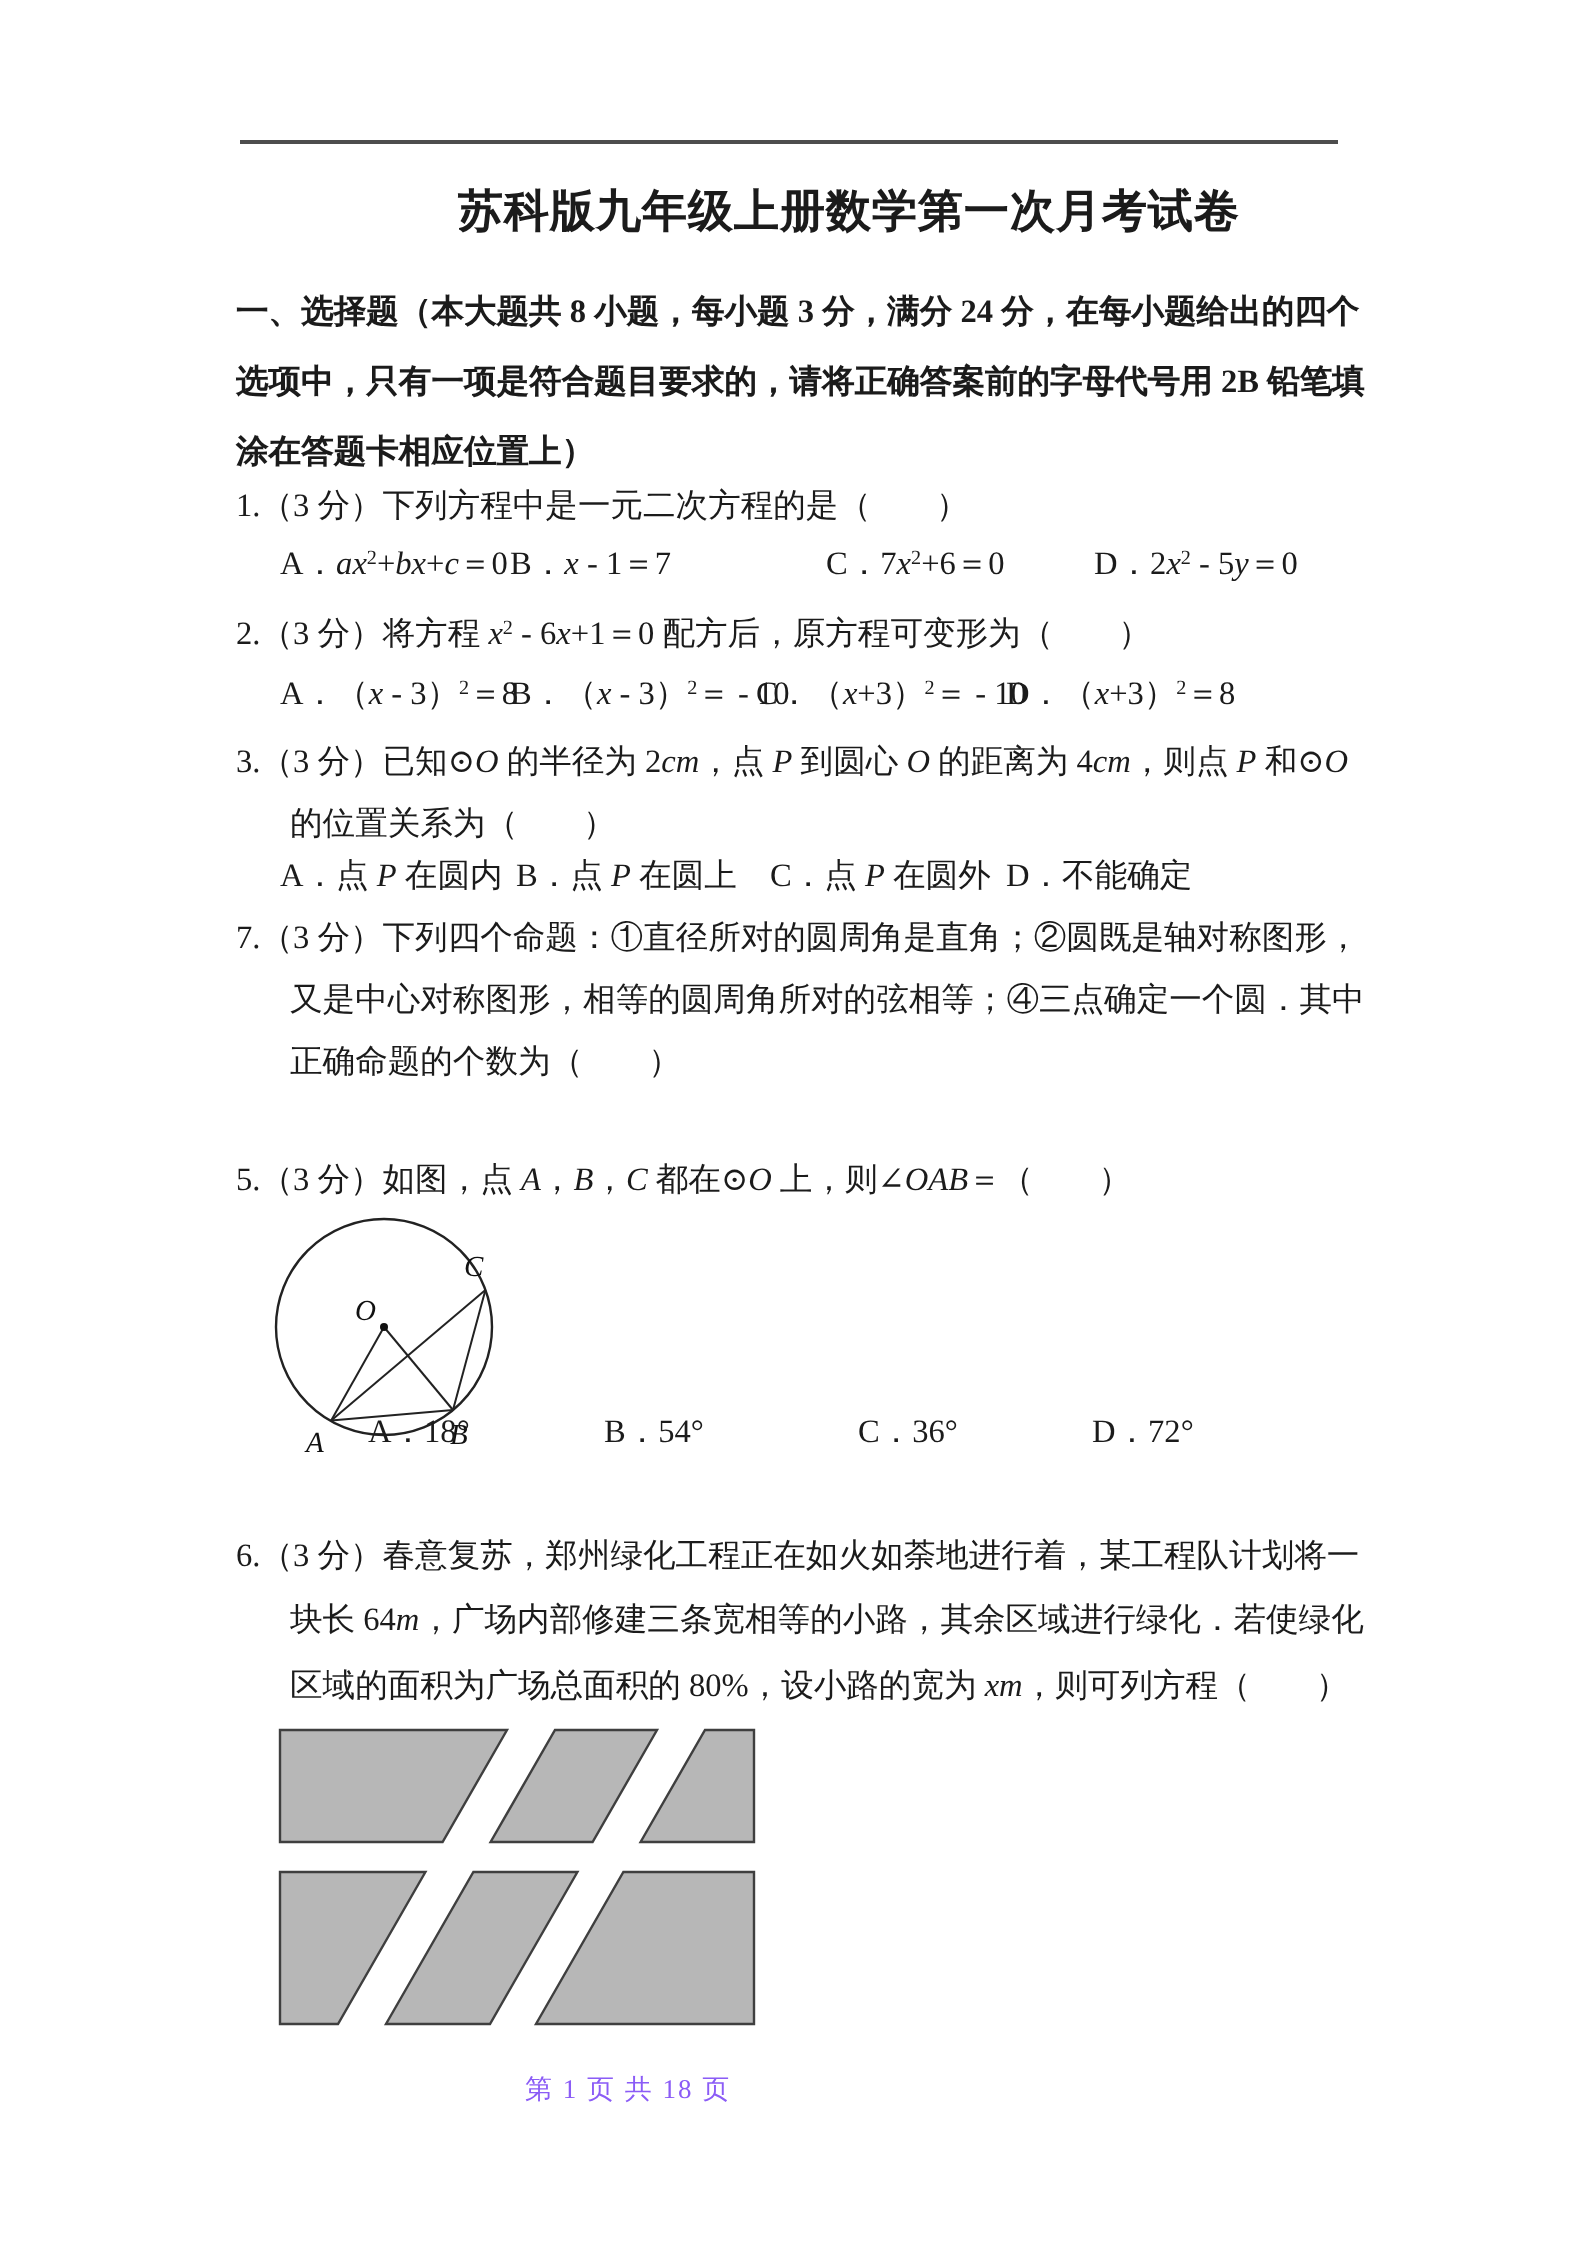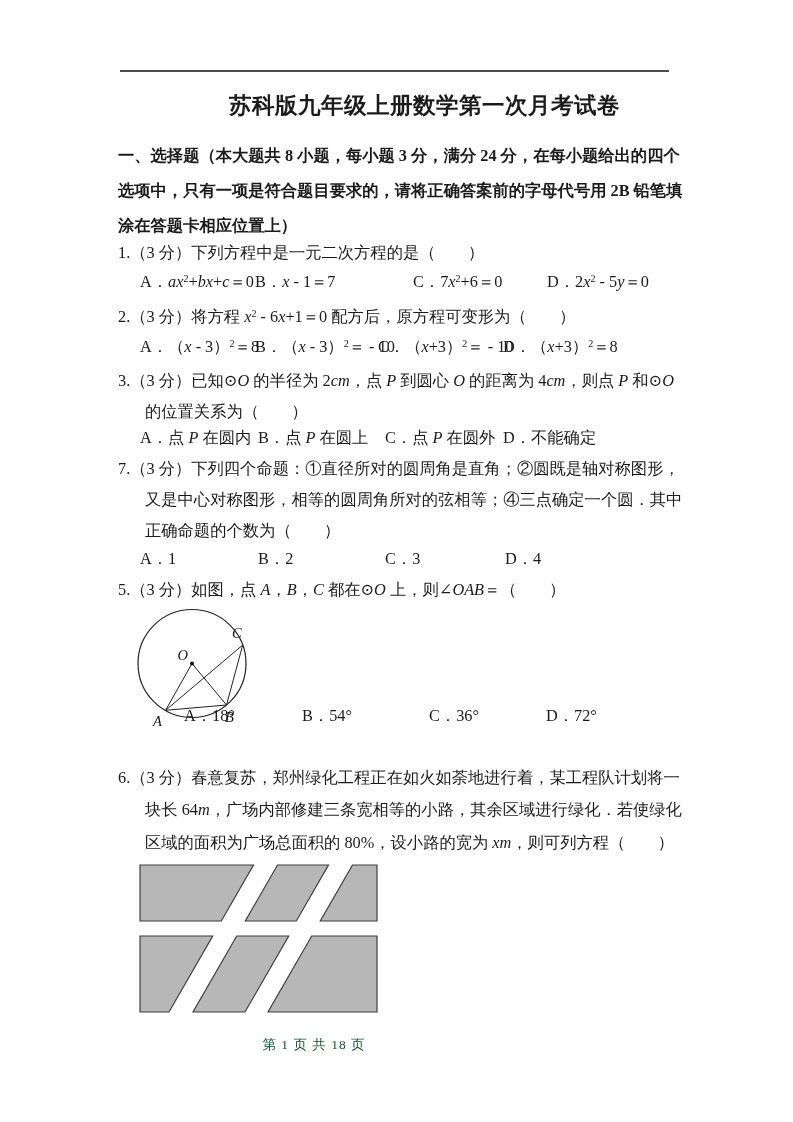--- a/index.html
+++ b/index.html
@@ -10,21 +10,21 @@
   }
   .abs { position:absolute; white-space:nowrap; }
   .rule { position:absolute; background:#4d4d4d; }
   .title { left:0; top:90px; width:793px; text-align:center;
            font-size:22.5px; font-weight:700; letter-spacing:0.5px;margin-left:28px; }
   .body-text { font-size:16.3px; line-height:24px; }
   .bold { font-weight:700; }
   .opt-row { left:0; width:722px; height:26px; }
   .opt { position:absolute; top:0; white-space:nowrap; }
   .footer { left:0; top:1036px; width:628px; text-align:center;
-            font-size:13.5px; color:#14532d; letter-spacing:1px; }
+            font-size:13.5px; color:#8b5cf6; letter-spacing:1px; }
   i { font-style:italic; }
   sup { font-size:0.62em; vertical-align:baseline; position:relative; top:-0.48em; }
   .fig { position:absolute; }
   .fig-circle line, .fig-circle circle.outline { stroke:#222; fill:none; }
   .fig-circle text { font-family:"Liberation Serif","DejaVu Serif",serif;
                      font-style:italic; font-size:14.5px; fill:#111; }
   .fig-plaza polygon { stroke:#3f3f3f; stroke-width:1.2; stroke-linejoin:miter; }
 </style>
 </head>
 <body>
@@ -60,26 +60,20 @@
     <span class="opt" style="left:140px;">A．点 <i>P</i> 在圆内</span>
     <span class="opt" style="left:258px;">B．点 <i>P</i> 在圆上</span>
     <span class="opt" style="left:385px;">C．点 <i>P</i> 在圆外</span>
     <span class="opt" style="left:503px;">D．不能确定</span>
   </div>
   <div class="abs body-text" style="left:145px; top:400px;">的位置关系为（　　）</div>
 
   <div class="abs body-text" style="left:118px; top:457px;">7.（3 分）下列四个命题：①直径所对的圆周角是直角；②圆既是轴对称图形，</div>
   <div class="abs body-text" style="left:145px; top:488px;">又是中心对称图形，相等的圆周角所对的弦相等；④三点确定一个圆．其中</div>
   <div class="abs body-text" style="left:145px; top:519px;">正确命题的个数为（　　）</div>
-  <div class="abs body-text opt-row" style="top:547px;">
-    <span class="opt" style="left:140px;">A．1</span>
-    <span class="opt" style="left:258px;">B．2</span>
-    <span class="opt" style="left:385px;">C．3</span>
-    <span class="opt" style="left:505px;">D．4</span>
-  </div>
 
   <div class="abs body-text" style="left:118px; top:578px;">5.（3 分）如图，点 <i>A</i>，<i>B</i>，<i>C</i> 都在⊙<i>O</i> 上，则∠<i>OAB</i>＝（　　）</div>
 
   <svg class="fig fig-circle" style="left:125px; top:600px;" width="140" height="135" viewBox="0 0 140 135">
     <circle class="outline" cx="67" cy="63.5" r="54" stroke-width="1.2"></circle>
     <line x1="67" y1="63.5" x2="40.6" y2="110.3" stroke-width="1"></line>
     <line x1="67" y1="63.5" x2="101.5" y2="105" stroke-width="1"></line>
     <line x1="40.6" y1="110.3" x2="101.5" y2="105" stroke-width="1"></line>
     <line x1="40.6" y1="110.3" x2="117.7" y2="45" stroke-width="1"></line>
     <line x1="101.5" y1="105" x2="117.7" y2="45" stroke-width="1"></line>

